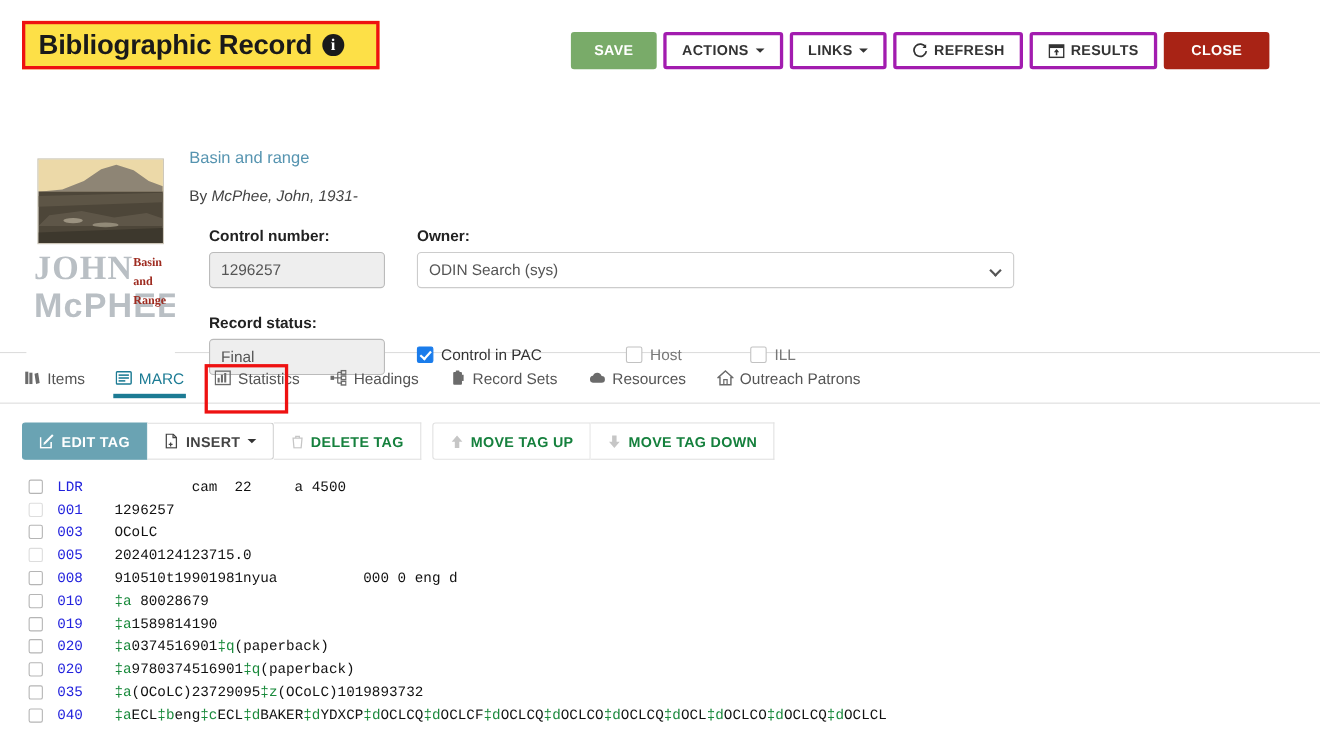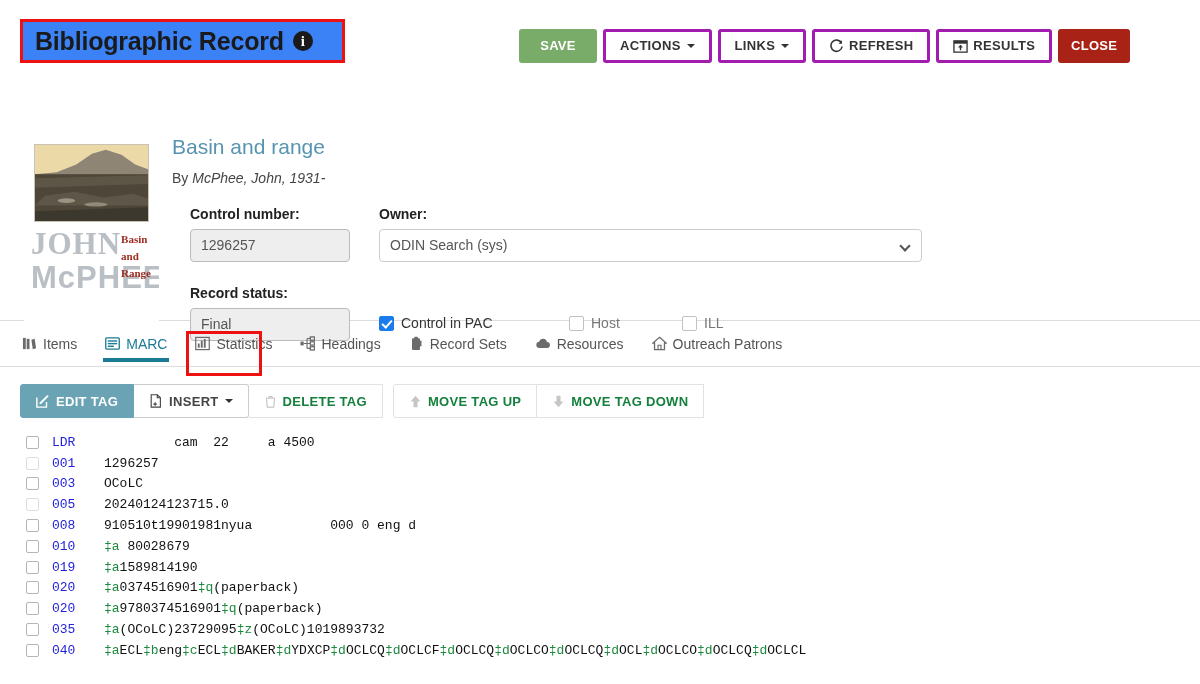--- a/index.html
+++ b/index.html
@@ -15,21 +15,21 @@
   
   .header-row {
     position:relative;
     height:62px;
   }
   .title-box {
     position:absolute;
     left:20px; top:19px;
     width:325px; height:44px;
     border:3px solid #ee1111;
-    background:#3b82f6;
+    background:#fde047;
     display:flex; align-items:center;
     padding-left:12px;
   }
   .page-title {
     font-size:25px;
     font-weight:bold;
     color:#1a1a1a;
     letter-spacing:-0.2px;
     line-height:1;
   }
@@ -77,21 +77,21 @@
     background:#79ab69;
     border-color:#79ab69;
     color:#ffffff;
     width:78px;
     padding:0;
   }
   .btn-close {
     background:#a82315;
     border-color:#a82315;
     color:#ffffff;
-    width:72px;
+    width:96px;
     padding:0;
     margin-right:0;
   }
   .caret {
     display:inline-block;
     width:0; height:0;
     border-left:4px solid transparent;
     border-right:4px solid transparent;
     border-top:4px solid #333;
     margin-left:6px;
@@ -145,21 +145,21 @@
     font-family:"Liberation Serif", serif;
     font-weight:bold;
     font-size:11px;
     line-height:17px;
     color:#9e2b20;
   }
 
   .rec-title {
     position:absolute;
     left:172px; top:73px;
-    font-size:21px;
+    font-size:15px;
     color:#5694b0;
   }
   .rec-author {
     position:absolute;
     left:172px; top:108px;
     font-size:14px;
     color:#444;
   }
   .rec-author i { font-style:italic; }
 

